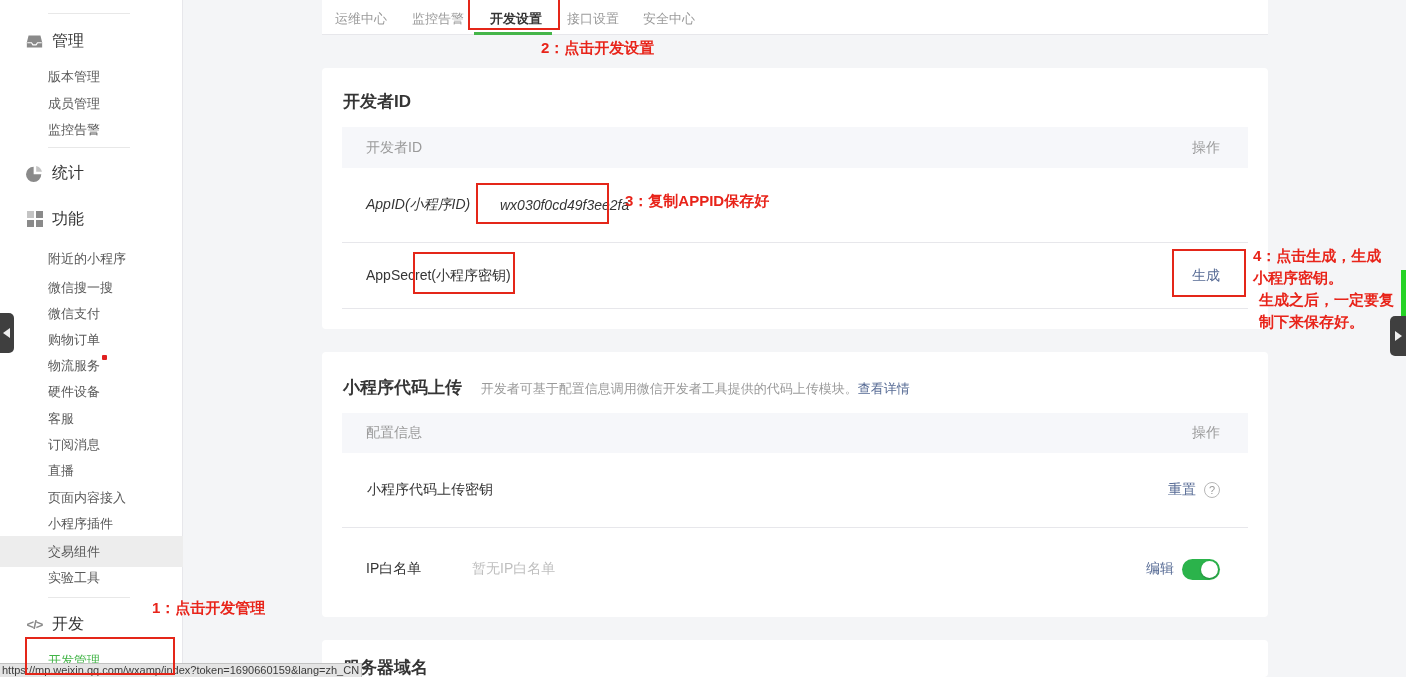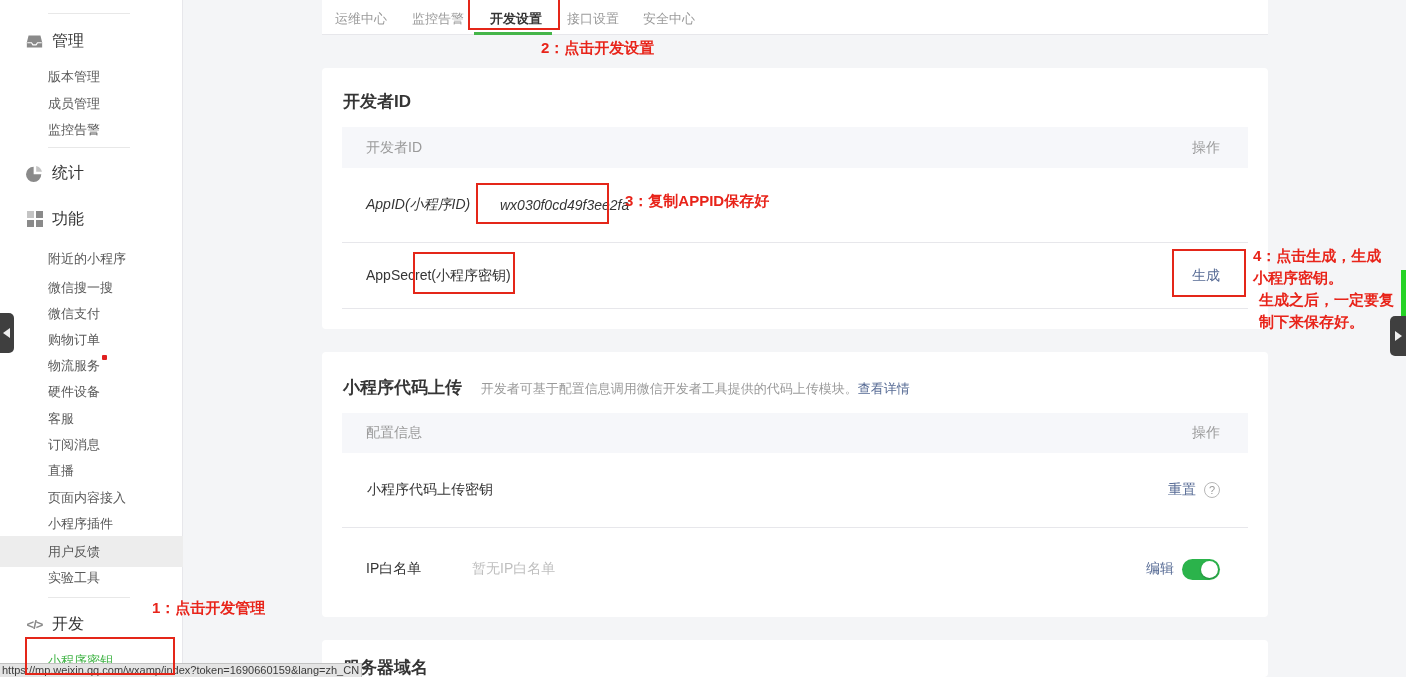--- a/index.html
+++ b/index.html
@@ -106,32 +106,32 @@
     <div class="side-sub" style="top:305px">微信支付</div>
     <div class="side-sub" style="top:331px">购物订单</div>
     <div class="side-sub" style="top:357px"><span>物流服务</span><span class="red-dot"></span></div>
     <div class="side-sub" style="top:383px">硬件设备</div>
     <div class="side-sub" style="top:410px">客服</div>
     <div class="side-sub" style="top:436px">订阅消息</div>
     <div class="side-sub" style="top:462px">直播</div>
     <div class="side-sub" style="top:489px">页面内容接入</div>
     <div class="side-sub" style="top:515px">小程序插件</div>
     <div class="side-hl" style="top:536px"></div>
-    <div class="side-sub" style="top:543px">用户反馈</div>
+    <div class="side-sub" style="top:543px">交易组件</div>
     <div class="side-sub" style="top:569px">实验工具</div>
 
     <div class="side-divider" style="top:597px"></div>
 
     <div class="side-group" style="top:614px">
       <span class="gicon">
           <span class="code-glyph">&lt;/&gt;</span>
         </span>
       <span>开发</span>
     </div>
-    <div class="side-sub active-green" style="top:652px">小程序密钥</div>
+    <div class="side-sub active-green" style="top:652px">开发管理</div>
   </nav>
 
   <div class="collapse-tab">
     <span class="tri-left"></span>
   </div>
 
   <div class="tabbar">
     <div class="tab" style="left:13px">运维中心</div>
     <div class="tab" style="left:90px">监控告警</div>
     <div class="tab active" style="left:168px">开发设置</div>

